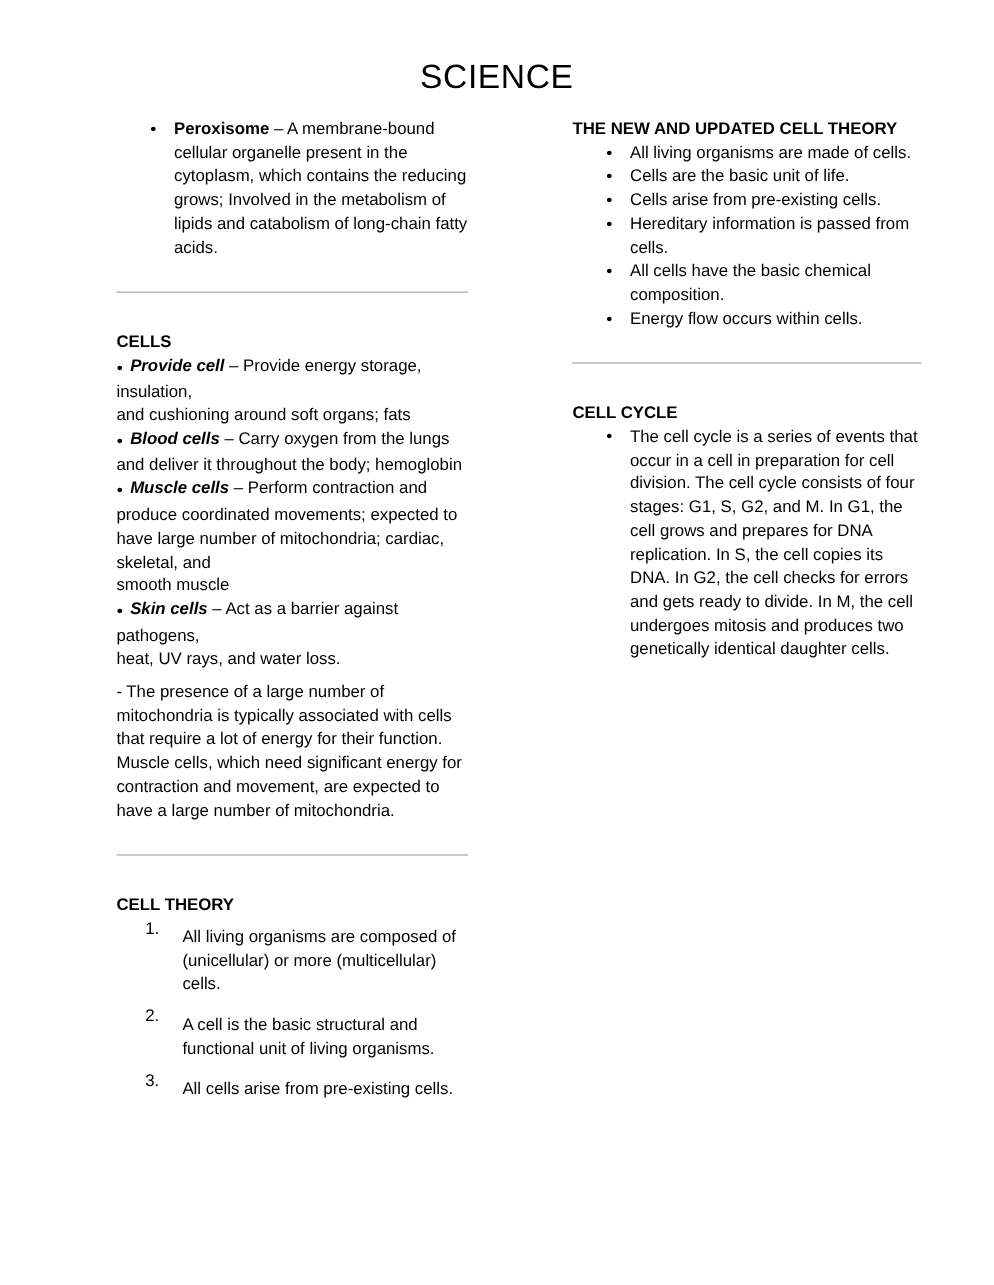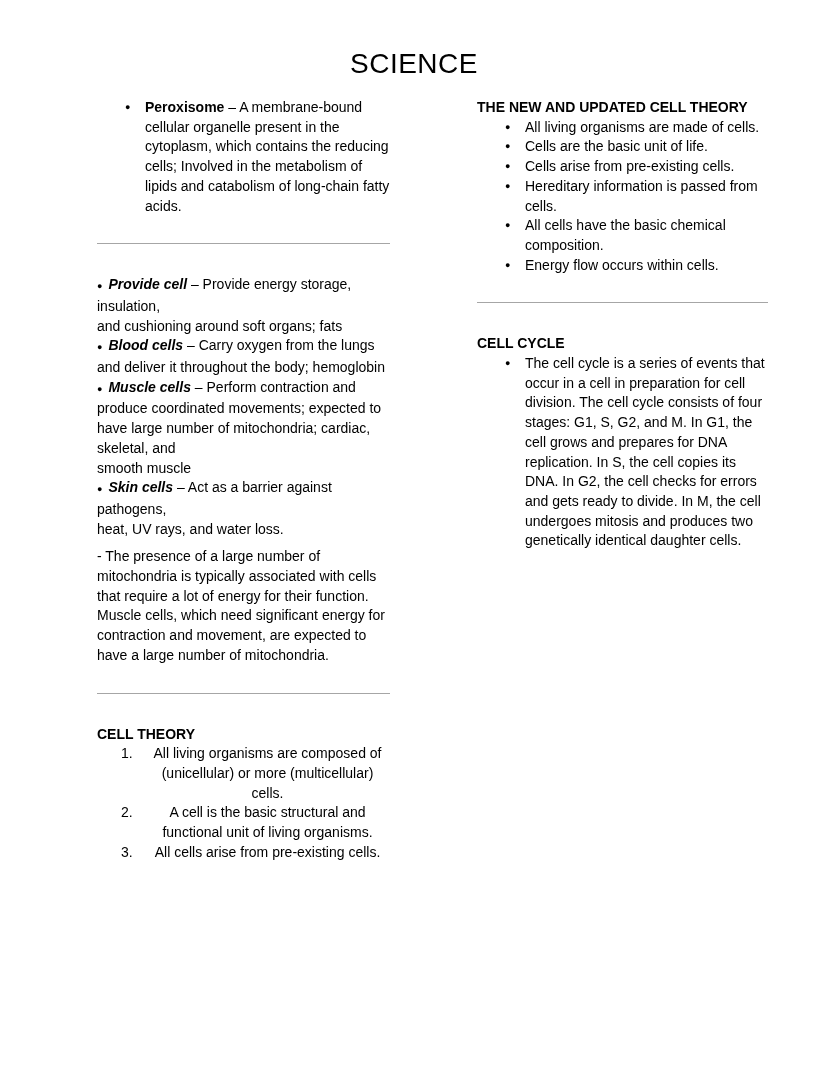--- a/index.html
+++ b/index.html
@@ -53,21 +53,21 @@
     line-height: 19.7px;
   }
   .li .txt { flex: 1; margin: 0; }
 
   
   .nli { display: flex; }
   .nli .num {
     flex: 0 0 24px;
     margin-left: 24px;
   }
-  .nli .txt { flex: 1; margin: 0; text-align: center; }
+  .nli .txt { flex: 1; margin: 7px; }
 
   
   .flow { white-space: pre-line; }
   .flow .ib {
     font-size: 9px;
     margin-right: 6px;
   }
   .flow b.bi {
     font-weight: 700;
     font-style: italic;
@@ -85,25 +85,26 @@
 <body>
 
 <div class="page">
 
   <h1 class="doc-title">SCIENCE</h1>
 
   <div class="col col-left">
 
     <div class="li">
       <span class="marker">●</span>
-      <p class="txt"><b>Peroxisome</b><span> – A membrane-bound cellular organelle present in the cytoplasm, which contains the reducing cells; Involved in the metabolism of lipids and catabolism of long-chain fatty acids.</span></p>
+      <p class="txt"><b>Peroxisome</b><span> – A membrane-bound cellular organelle present in the cytoplasm, which contains the reducing grows; Involved in the metabolism of lipids and catabolism of long-chain fatty acids.</span></p>
     </div>
 
     <hr class="divider">
 
+    <h2 class="sec-heading">CELLS</h2>
 
     <p class="flow"><span class="ib">●</span><b class="bi">Provide cell</b><span> – Provide energy storage, insulation,
 and cushioning around soft organs; fats</span></p>
     <p class="flow"><span class="ib">●</span><b class="bi">Blood cells</b><span> – Carry oxygen from the lungs and deliver it throughout the body; hemoglobin</span></p>
     <p class="flow"><span class="ib">●</span><b class="bi">Muscle cells</b><span> – Perform contraction and produce coordinated movements; expected to have large number of mitochondria; cardiac, skeletal, and
 smooth muscle</span></p>
     <p class="flow"><span class="ib">●</span><b class="bi">Skin cells</b><span> – Act as a barrier against pathogens,
 heat, UV rays, and water loss.</span></p>
 
     <p class="note">- The presence of a large number of mitochondria is typically associated with cells that require a lot of energy for their function. Muscle cells, which need significant energy for contraction and movement, are expected to have a large number of mitochondria.</p>

